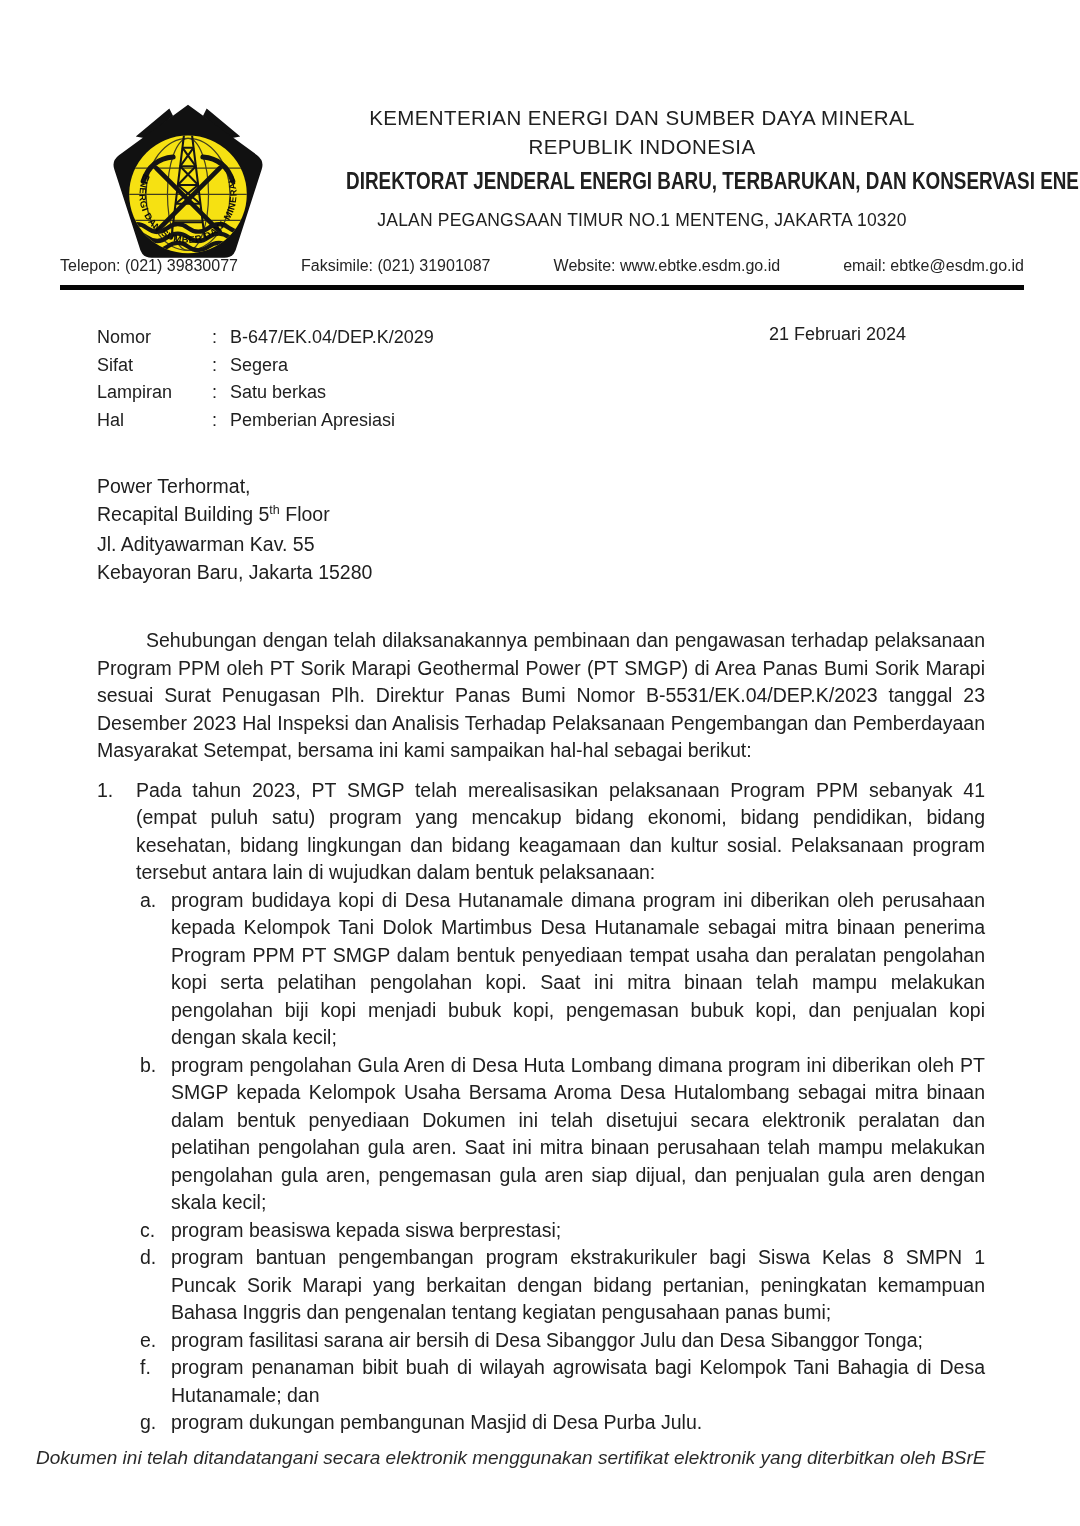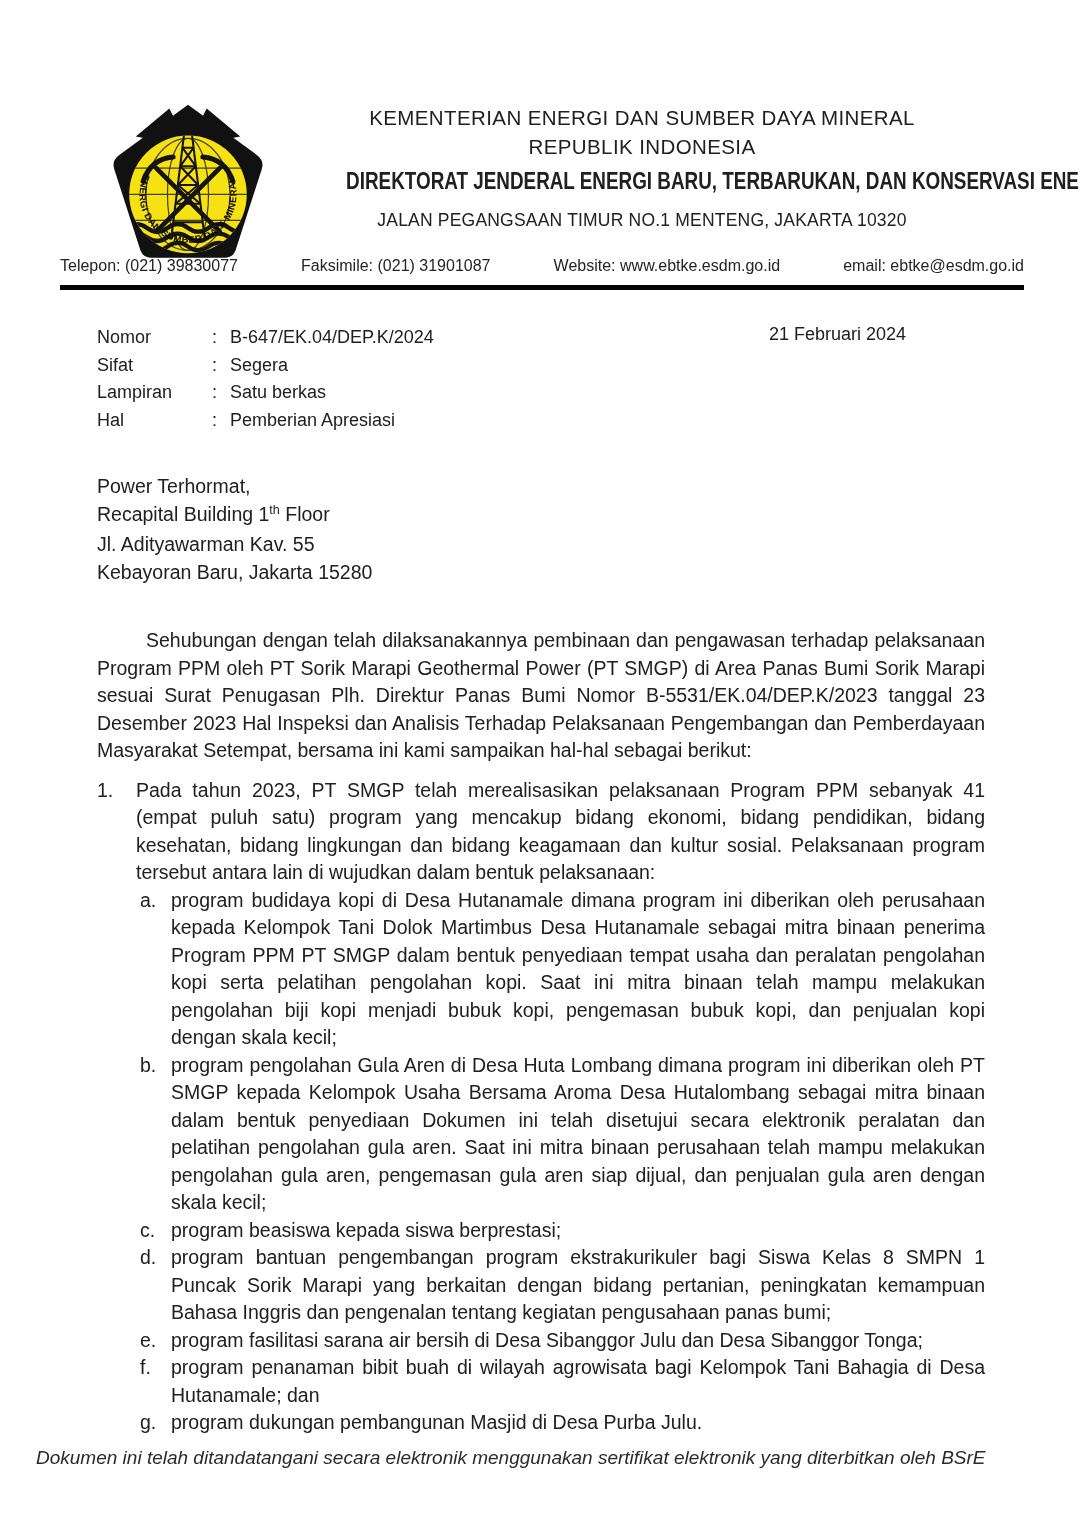--- a/index.html
+++ b/index.html
@@ -119,21 +119,21 @@
       <span class="c"><span>email:</span> <span>ebtke@esdm.go.id</span></span>
     </div>
 
     <div class="rule"></div>
   </header>
 
   <section class="meta">
     <div class="meta-row">
       <span class="meta-label">Nomor</span>
         <span class="meta-colon">:</span>
-        <span>B-647/EK.04/DEP.K/2024</span>
+        <span>B-647/EK.04/DEP.K/2029</span>
     </div>
     <div class="meta-row">
       <span class="meta-label">Sifat</span>
         <span class="meta-colon">:</span>
         <span>Segera</span>
     </div>
     <div class="meta-row">
       <span class="meta-label">Lampiran</span>
         <span class="meta-colon">:</span>
         <span>Satu berkas</span>
@@ -141,21 +141,21 @@
     <div class="meta-row">
       <span class="meta-label">Hal</span>
         <span class="meta-colon">:</span>
         <span>Pemberian Apresiasi</span>
     </div>
     <div class="meta-date">21 Februari 2024</div>
   </section>
 
   <section class="recipient">
     <div>Power Terhormat,</div>
-    <div><span>Recapital Building 1</span><span class="ordinal">th</span><span> Floor</span></div>
+    <div><span>Recapital Building 5</span><span class="ordinal">th</span><span> Floor</span></div>
     <div>Jl. Adityawarman Kav. 55</div>
     <div>Kebayoran Baru, Jakarta 15280</div>
   </section>
 
   <section class="body-text">
     <p class="opening">Sehubungan dengan telah dilaksanakannya pembinaan dan pengawasan terhadap pelaksanaan Program PPM oleh PT Sorik Marapi Geothermal Power (PT SMGP) di Area Panas Bumi Sorik Marapi sesuai Surat Penugasan Plh. Direktur Panas Bumi Nomor B-5531/EK.04/DEP.K/2023 tanggal 23 Desember 2023 Hal Inspeksi dan Analisis Terhadap Pelaksanaan Pengembangan dan Pemberdayaan Masyarakat Setempat, bersama ini kami sampaikan hal-hal sebagai berikut:</p>
 
     <div class="num-item">
       <div class="num-col">1.</div>
       <div class="num-content">

